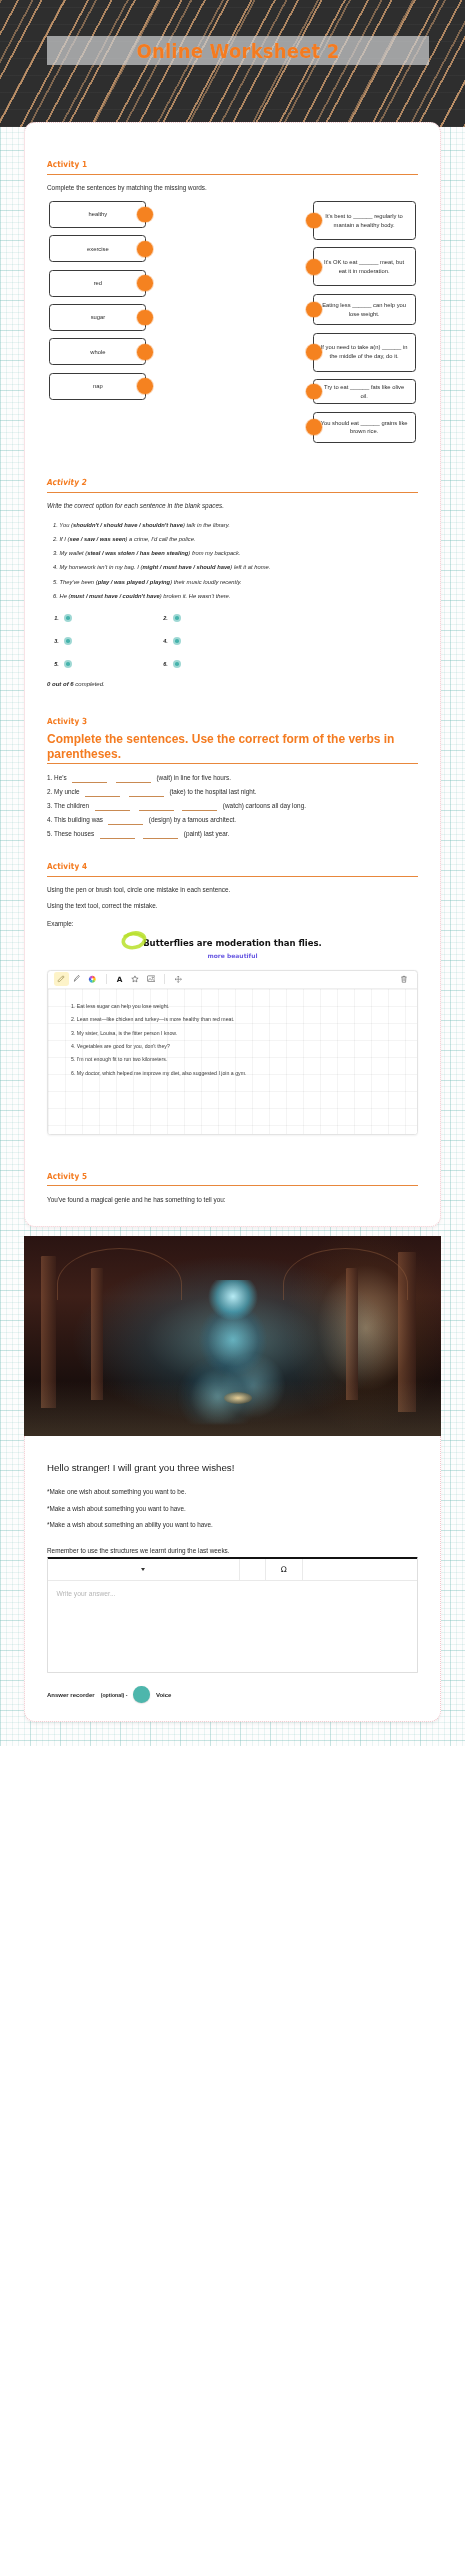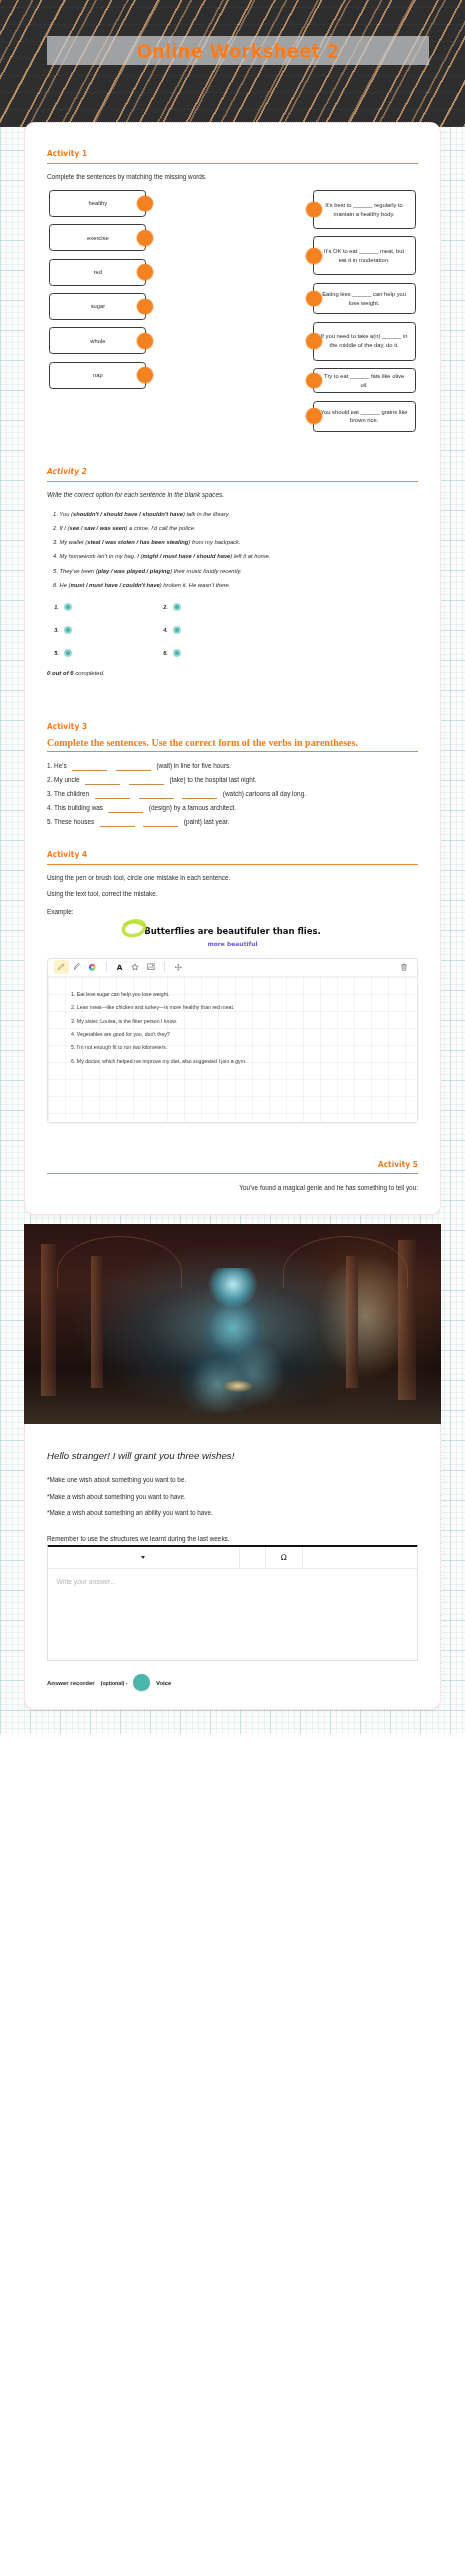--- a/index.html
+++ b/index.html
@@ -65,36 +65,36 @@
     z-index: 3;
     margin: -4.8px 24px 0 24px;
     background: #ffffff;
     border: 1.2px dotted #f2c5cb;
     border-radius: 11px;
     padding: 20.6px 22px 18px 22px;
     box-shadow: 0 1.2px 3.6px rgba(0,0,0,0.05);
   }
 
   
-  .activity { margin-top: 3px; }
+  .activity { margin-top: 14px; }
   .act-title {
     font-family: "DejaVu Sans", sans-serif;
     font-weight: bold;
     font-size: 7.3px;
     color: #F47B20;
     letter-spacing: 0.1px;
     transform: scaleY(1.15);
     transform-origin: left center;
     display: inline-block;
     margin-bottom: 3.6px;
   }
   .act-subtitle-orange {
-    font-family: Liberation Serif, serif;
+    font-family: Liberation Sans, sans-serif;
     font-weight: bold;
-    font-size: 10px;
+    font-size: 12px;
     color: #F47B20;
     transform: scaleY(1.1);
     transform-origin: left center;
     display: block;
     margin: 1.8px 0 3px 0;
   }
   .act-rule {
     border: 0;
     border-top: 0.6px solid #E8873B;
     margin: 1.2px 0 8.5px 0;
@@ -353,21 +353,20 @@
   }
   .floor-glow {
     position: absolute;
     left: 0; right: 0; bottom: 0;
     height: 55px;
     background: linear-gradient(to top, rgba(180,150,110,0.28), rgba(0,0,0,0));
   }
 
   .genie-quote {
     font-size: 9.7px;
-    font-style: italic;
     color: #1d1d1d;
     margin: 13.3px 0 13.3px 0;
     line-height: 1.35;
   }
   .wish-line {
     font-size: 6.4px;
     color: #2b2b2b;
     line-height: 1.5;
     margin-bottom: 6.7px;
   }
@@ -563,21 +562,21 @@
         <span>6.</span>
         <span class="teal-dot"></span>
       </div>
     </div>
 
     <p class="completed">
       <b>0 out of 6</b><span> completed.</span>
     </p>
   </section>
 
-  <section class="activity" style="margin-top:44px;">
+  <section class="activity" style="margin-top:28px;">
     <span class="act-title">Activity 3</span>
     <span class="act-subtitle-orange">Complete the sentences. Use the correct form of the verbs in parentheses.</span>
     <hr class="act-rule">
 
     <div class="a3-list">
       <p class="a3-item">
         <span>1. He's</span>
         <span class="blank"></span>
         <span class="blank"></span>
         <span>(wait) in line for five hours.</span>
@@ -610,21 +609,21 @@
   </section>
 
   <section class="activity" style="margin-top:19px;">
     <span class="act-title">Activity 4</span>
     <hr class="act-rule">
     <p class="instruction">Using the pen or brush tool, circle one mistake in each sentence.</p>
     <p class="instruction" style="margin-top:6px;">Using the text tool, correct the mistake.</p>
     <p class="example-label">Example:</p>
 
     <div class="example-block">
-      <span class="example-sentence">Butterflies are beautifuler than flies.</span>
+      <span class="example-sentence">Butterflies are moderation than flies.</span>
       <svg class="circle-scribble" viewBox="0 0 50 34">
         <ellipse cx="25" cy="17" rx="18" ry="12" fill="none" stroke="#B8E02A" stroke-width="6" stroke-linecap="round" opacity="0.85" transform="rotate(-12 25 17)"></ellipse>
         <path d="M10 10 Q26 2 40 12" fill="none" stroke="#B8E02A" stroke-width="5" stroke-linecap="round" opacity="0.8"></path>
       </svg>
       <span class="correction">more beautiful</span>
     </div>
 
     <div class="draw-panel">
       <div class="toolbar">
         <div class="tool active">
@@ -688,21 +687,21 @@
           <p class="canvas-item">2. Lean meat—like chicken and turkey—is more healthy than red meat.</p>
           <p class="canvas-item">3. My sister, Louisa, is the fitter person I know.</p>
           <p class="canvas-item">4. Vegetables are good for you, don't they?</p>
           <p class="canvas-item">5. I'm not enough fit to run two kilometers.</p>
           <p class="canvas-item">6. My doctor, which helped me improve my diet, also suggested I join a gym.</p>
         </div>
       </div>
     </div>
   </section>
 
-  <section class="activity" style="margin-top:35px;text-align:right;">
+  <section class="activity" style="margin-top:35px;">
     <span class="act-title">Activity 5</span>
     <hr class="act-rule">
     <p class="instruction">You've found a magical genie and he has something to tell you:</p>
   </section>
 </div>
 
 <div style="position:relative;z-index:3;margin:8.5px 24px 0 24px;">
   <div class="genie-image">
     <div class="genie-hall"></div>
     <div class="hall-col" style="left:4%;top:10%;width:15.8px;height:76%;"></div>

